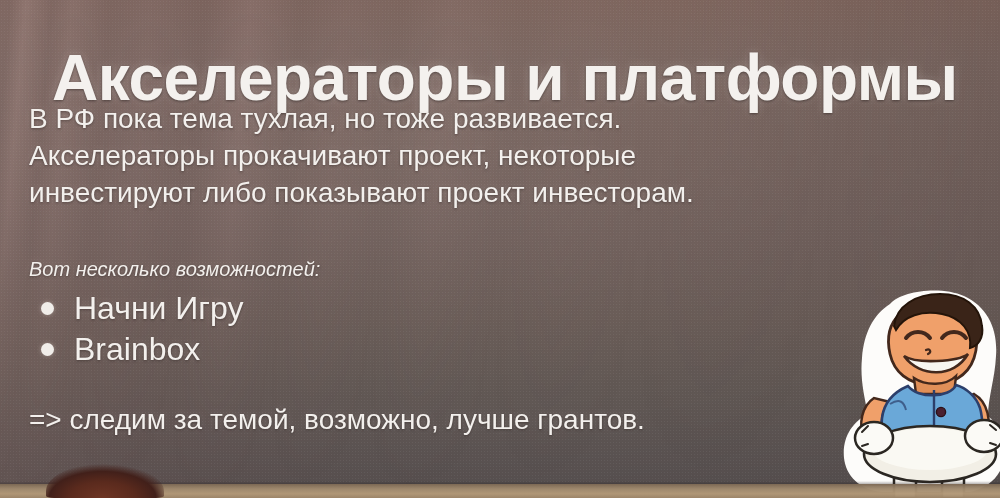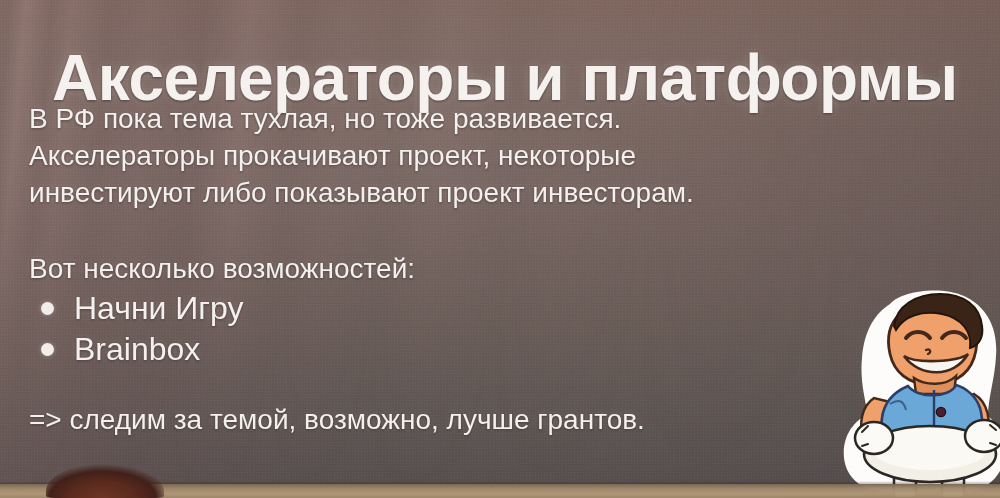--- a/index.html
+++ b/index.html
@@ -138,25 +138,26 @@
     text-shadow: 0 1px 3px rgba(30,20,18,0.5), 0 0 7px rgba(255,245,240,0.18);
   }
 
   .list-block {
     position: absolute;
     left: 29px;
     top: 250px;
     width: 700px;
   }
   .list-heading {
-    font-size: 28px;
+    font-size: 20px;
     line-height: 38px;
     color: #f3f0ed;
     white-space: nowrap;
     text-shadow: 0 1px 3px rgba(30,20,18,0.5), 0 0 7px rgba(255,245,240,0.18);
+    font-style: italic;
   }
   .bullet-row {
     display: flex;
     align-items: center;
     height: 41px;
     padding-left: 12px;
   }
   .bullet-dot {
     width: 13px;
     height: 13px;

